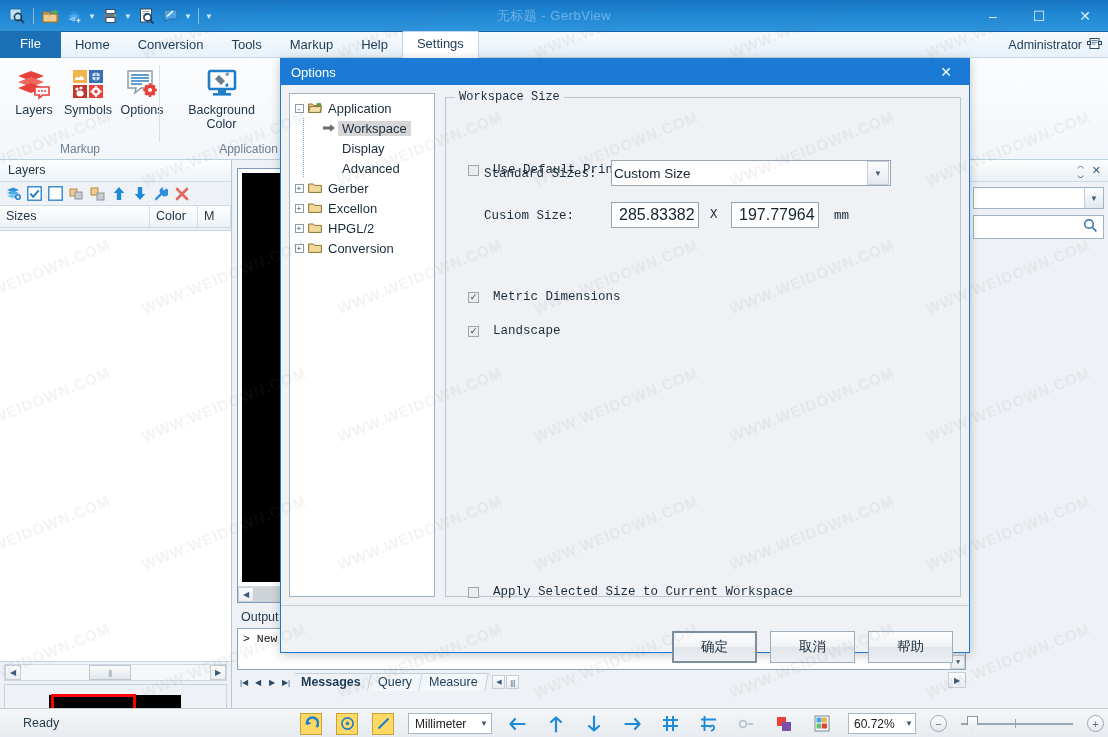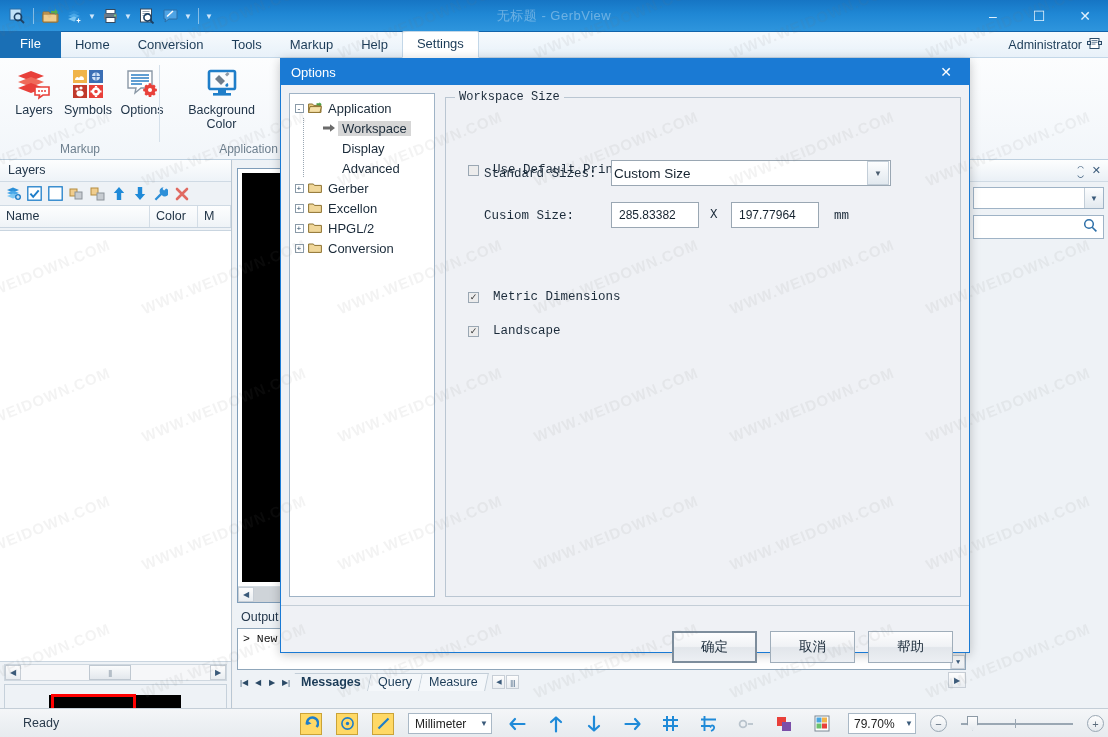--- a/index.html
+++ b/index.html
@@ -242,21 +242,21 @@
   .group > .glbl {
     position:absolute; left:9px; top:-8px; background:#eff1f5; padding:0 4px;
     font-family:"Liberation Mono", monospace; font-size:12px; color:#1b2b3a;
   }
   .mono { font-family:"Liberation Mono", monospace; font-size:12.5px; color:#1b2b3a; }
   .chk-row { display:flex; align-items:center; gap:14px; cursor:pointer;margin-top:32px; }
   .cbox { width:11px; height:11px; border:1px solid #9aa7b3; background:#ececec;
           display:flex; align-items:center; justify-content:center; font-size:9px; color:#333; line-height:10px; }
   .cbox.on::after { content:"\2713"; font-size:9px; color:#333; }
   .fld-in { height:26px; background:#fff; border:1px solid #9aa7b3; display:flex; align-items:center;
-            padding:0 7px; font-size:12px; color:#15232f; }
+            padding:0 7px; font-size:16px; color:#15232f; }
   .combo { height:26px; background:#fff; border:1px solid #9aa7b3; display:flex; align-items:center; }
   .combo .cv { flex:1; padding:0 2px; font-size:13.5px; color:#15232f; }
   .combo .cb { width:22px; height:24px; margin:0 1px 0 0; background:linear-gradient(to bottom,#fcfdfe,#e2e9ef);
                border:1px solid #c3ced8; display:flex; align-items:center; justify-content:center;
                font-size:8px; color:#4a5d6f; cursor:pointer; }
   .dlg-foot {
     position:absolute; left:0; right:0; bottom:0; height:47px;
     border-top:1px solid #c4ced7; background:#eff1f5;
     display:flex; align-items:center; justify-content:flex-end; gap:13px; padding-right:16px;
   }
@@ -491,21 +491,21 @@
             <path d="M10.5 1.2a4 4 0 00-3.3 6.1L1.6 12.9l1.6 1.6 5.6-5.6a4 4 0 104.3-6.3l-2 2 -1.6-1.6z" fill="#2d8fd8"></path>
           </svg>
       </div>
       <div class="ltb">
         <svg width="14" height="14" viewBox="0 0 14 14">
             <path d="M2 2l10 10M12 2L2 12" stroke="#e06a62" stroke-width="2.6" stroke-linecap="round"></path>
           </svg>
       </div>
     </div>
     <div class="grid-head">
-      <div class="gh" style="width:150px;">Name</div>
+      <div class="gh" style="width:150px;">Sizes</div>
       <div class="gh" style="width:48px;">Color</div>
       <div class="gh" style="width:33px;">M</div>
     </div>
     <div class="grid-body"></div>
 
     <div class="hscroll">
       <div class="hs-arrow">◀</div>
       <div class="hs-track">
         <div class="hs-thumb"></div>
       </div>
@@ -644,21 +644,21 @@
       <div class="st-ic">
         <svg width="16" height="17" viewBox="0 0 16 17">
             <rect x="1" y="1" width="14" height="15" fill="#fff" stroke="#7b8894"></rect>
             <rect x="2.5" y="2.5" width="5" height="5" fill="#4aa6e0"></rect>
             <rect x="8" y="2.5" width="5" height="5" fill="#f0b44a"></rect>
             <rect x="2.5" y="8.5" width="5" height="5" fill="#6cc06c"></rect>
             <rect x="8" y="8.5" width="5" height="5" fill="#e8403a"></rect>
           </svg>
       </div>
       <div class="zoombox">
-        <span class="zv">79.70%</span>
+        <span class="zv">60.72%</span>
         <span class="ca" style="color:#3a5a7a;font-size:8px;">▼</span>
       </div>
       <div class="circ">−</div>
       <div class="slider">
         <div class="track"></div>
         <div class="mid"></div>
         <div class="knob"></div>
       </div>
       <div class="circ">+</div>
     </div>
@@ -785,20 +785,24 @@
           <div class="cbox on"></div>
           <div class="mono">Metric Dimensions</div>
         </div>
 
         <div class="chk-row" style="position:absolute; left:22px; top:194px;">
           <div class="cbox on"></div>
           <div class="mono">Landscape</div>
         </div>
 
 
+        <div class="chk-row" style="position:absolute; left:22px; top:455px;">
+          <div class="cbox"></div>
+          <div class="mono">Apply Selected Size to Current Workspace</div>
+        </div>
       </div>
     </div>
 
     <div class="dlg-foot">
       <div class="dbtn def">确定</div>
       <div class="dbtn">取消</div>
       <div class="dbtn">帮助</div>
     </div>
   </div>
 

